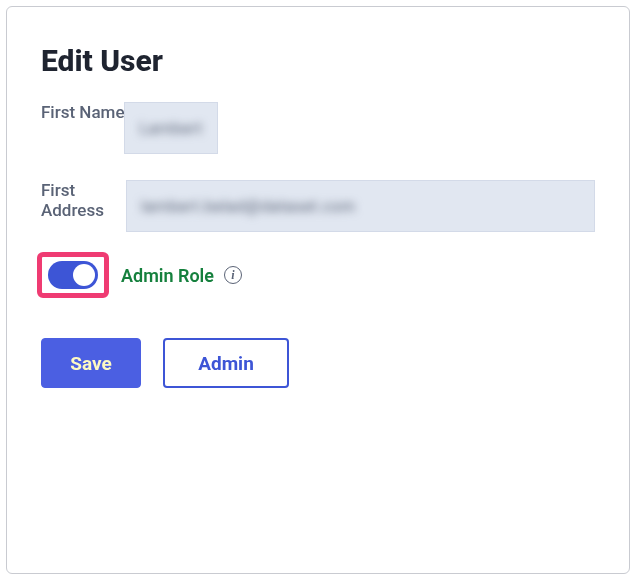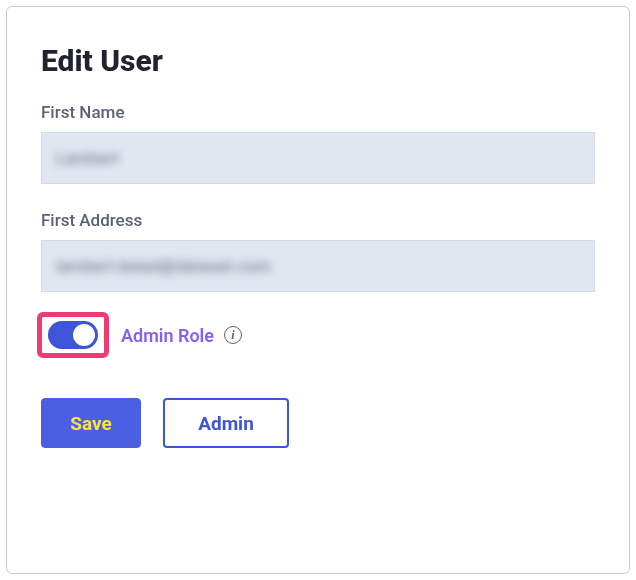--- a/index.html
+++ b/index.html
@@ -25,21 +25,20 @@
     color: #1f2430;
     margin: 4px 0 24px 0;
   }
   .row {
     display: flex;
     gap: 26px;
     margin-bottom: 26px;
   }
   .field {
     display: flex;
-    flex-direction: column;
     flex: 1;
   }
   .label {
     font-size: 17px;
     color: #5a6376;
     font-weight: 500;
     margin-bottom: 10px;
   }
   .input {
     background: #e1e7f1;
@@ -84,21 +83,21 @@
     top: 3px;
     right: 3px;
     width: 22px;
     height: 22px;
     background: #fff;
     border-radius: 50%;
   }
   .toggle-label {
     font-size: 18px;
     font-weight: 600;
-    color: #8b5cf6;
+    color: #15803d;
     margin: 0 10px 0 12px;
   }
   .info-icon {
     width: 18px;
     height: 18px;
     border: 1.8px solid #5a6376;
     border-radius: 50%;
     display: inline-flex;
     align-items: center;
     justify-content: center;
@@ -120,21 +119,21 @@
     font-weight: 700;
     border-radius: 4px;
     cursor: pointer;
     display: inline-flex;
     align-items: center;
     justify-content: center;
     min-width: 100px;
   }
   .btn-primary {
     background: #4b5fe2;
-    color: #fde047;
+    color: #fef9c3;
     border: 1px solid #4b5fe2;
   }
   .btn-secondary {
     background: #fff;
     color: #3d55d6;
     border: 2px solid #3d55d6;
     min-width: 126px;
   }
 </style>
 </head>

